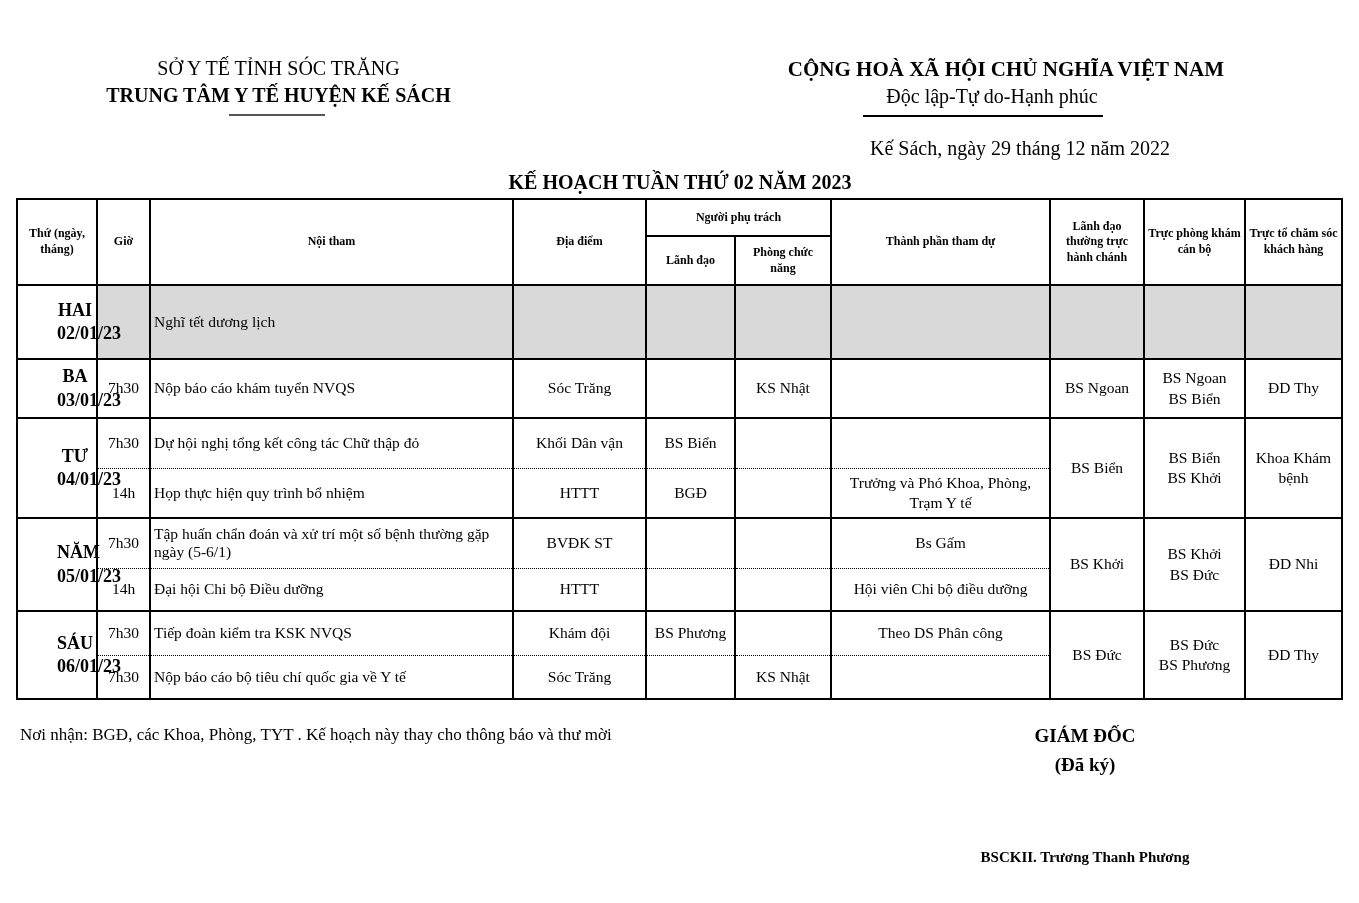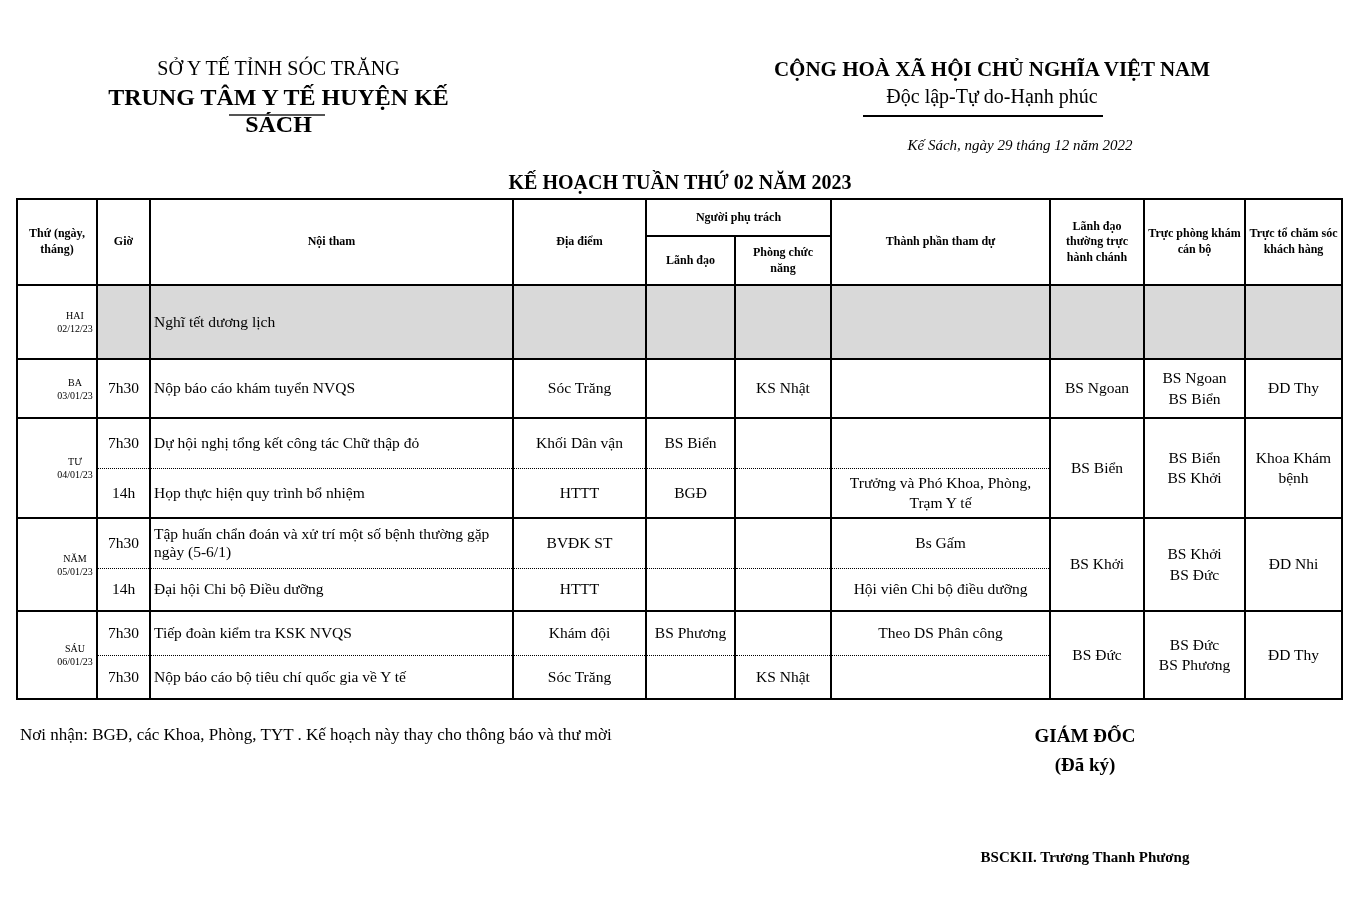--- a/index.html
+++ b/index.html
@@ -1,38 +1,38 @@
 <!DOCTYPE html>
 <html><head>
 <meta charset="utf-8">
 <style>
   html, body { margin:0; padding:0; background:#ffffff; }
   body { width:1359px; height:903px; position:relative; overflow:hidden;
          font-family:"Liberation Serif", "DejaVu Serif", serif; color:#000; }
   .abs { position:absolute;margin-top:8px; }
 
   #hdr-left-1 { left:96px; width:365px; top:49px; font-size:20px; text-align:center; }
-  #hdr-left-2 { left:86px; width:385px; top:76px; font-size:24px; font-weight:bold; text-align:center; }
+  #hdr-left-2 { left:86px; width:385px; top:76px; font-size:20px; font-weight:bold; text-align:center; }
   #hdr-left-line { left:229px; top:106px; width:96px; height:2px; background:#555; }
 
-  #hdr-right-1 { left:760px; width:464px; top:49px; font-size:21px; font-weight:bold; text-align:center; }
+  #hdr-right-1 { left:760px; width:464px; top:49px; font-size:21px; font-weight:bold; text-align:right; }
   #hdr-right-2 { left:860px; width:264px; top:77px; font-size:20px; font-weight:normal; text-align:center; }
   #hdr-right-line { left:863px; top:107px; width:240px; height:2px; background:#000; }
 
-  #date-line { left:860px; width:320px; top:129px; font-size:15px; font-style:italic; text-align:center; }
+  #date-line { left:860px; width:320px; top:129px; font-size:20px; text-align:center; }
 
   #doc-title { left:430px; width:500px; top:163px; font-size:20px; font-weight:bold; text-align:center; }
 
   table.plan { position:absolute; left:16px; top:198px; width:1325px;
                border-collapse:collapse; table-layout:fixed; font-size:15.5px; }
   table.plan td, table.plan th { border:2px solid #000; padding:0 3px; text-align:center;
                vertical-align:middle; line-height:1.3; }
   table.plan th { font-weight:bold; font-size:12px; }
   table.plan td.left { text-align:left; }
-  table.plan td.day { font-weight:normal; font-size:10px;padding-left:39px; }
+  table.plan td.day { font-weight:bold; font-size:18px;padding-left:39px; }
   tr.grey td { background:#d9d9d9; }
   tr.grey td.day { background:#ffffff; }
   tr.sub-top td.split { border-bottom:1px dotted #000; }
   tr.sub-bot td.split { border-top:1px dotted #000; }
 
   #recipients { left:20px; top:717px; font-size:17px; }
   #sign-title { left:985px; width:200px; top:717px; font-size:19px; font-weight:bold; text-align:center; }
   #sign-status { left:985px; width:200px; top:746px; font-size:19px; font-weight:bold; text-align:center; }
   #sign-name { left:930px; width:310px; top:841px; font-size:15px; font-weight:bold; text-align:center; }
 </style>
@@ -79,21 +79,21 @@
     <tr style="height:49px">
       <th>Lãnh đạo</th>
       <th>Phòng chức năng</th>
     </tr>
   </thead>
   <tbody>
 
     <tr class="grey" style="height:74px">
       <td class="day">
         <div>HAI</div>
-        <div>02/12/23</div>
+        <div>02/01/23</div>
       </td>
       <td></td>
       <td class="left">Nghĩ tết dương lịch</td>
       <td></td>
       <td></td>
       <td></td>
       <td></td>
       <td></td>
       <td></td>
       <td></td>

